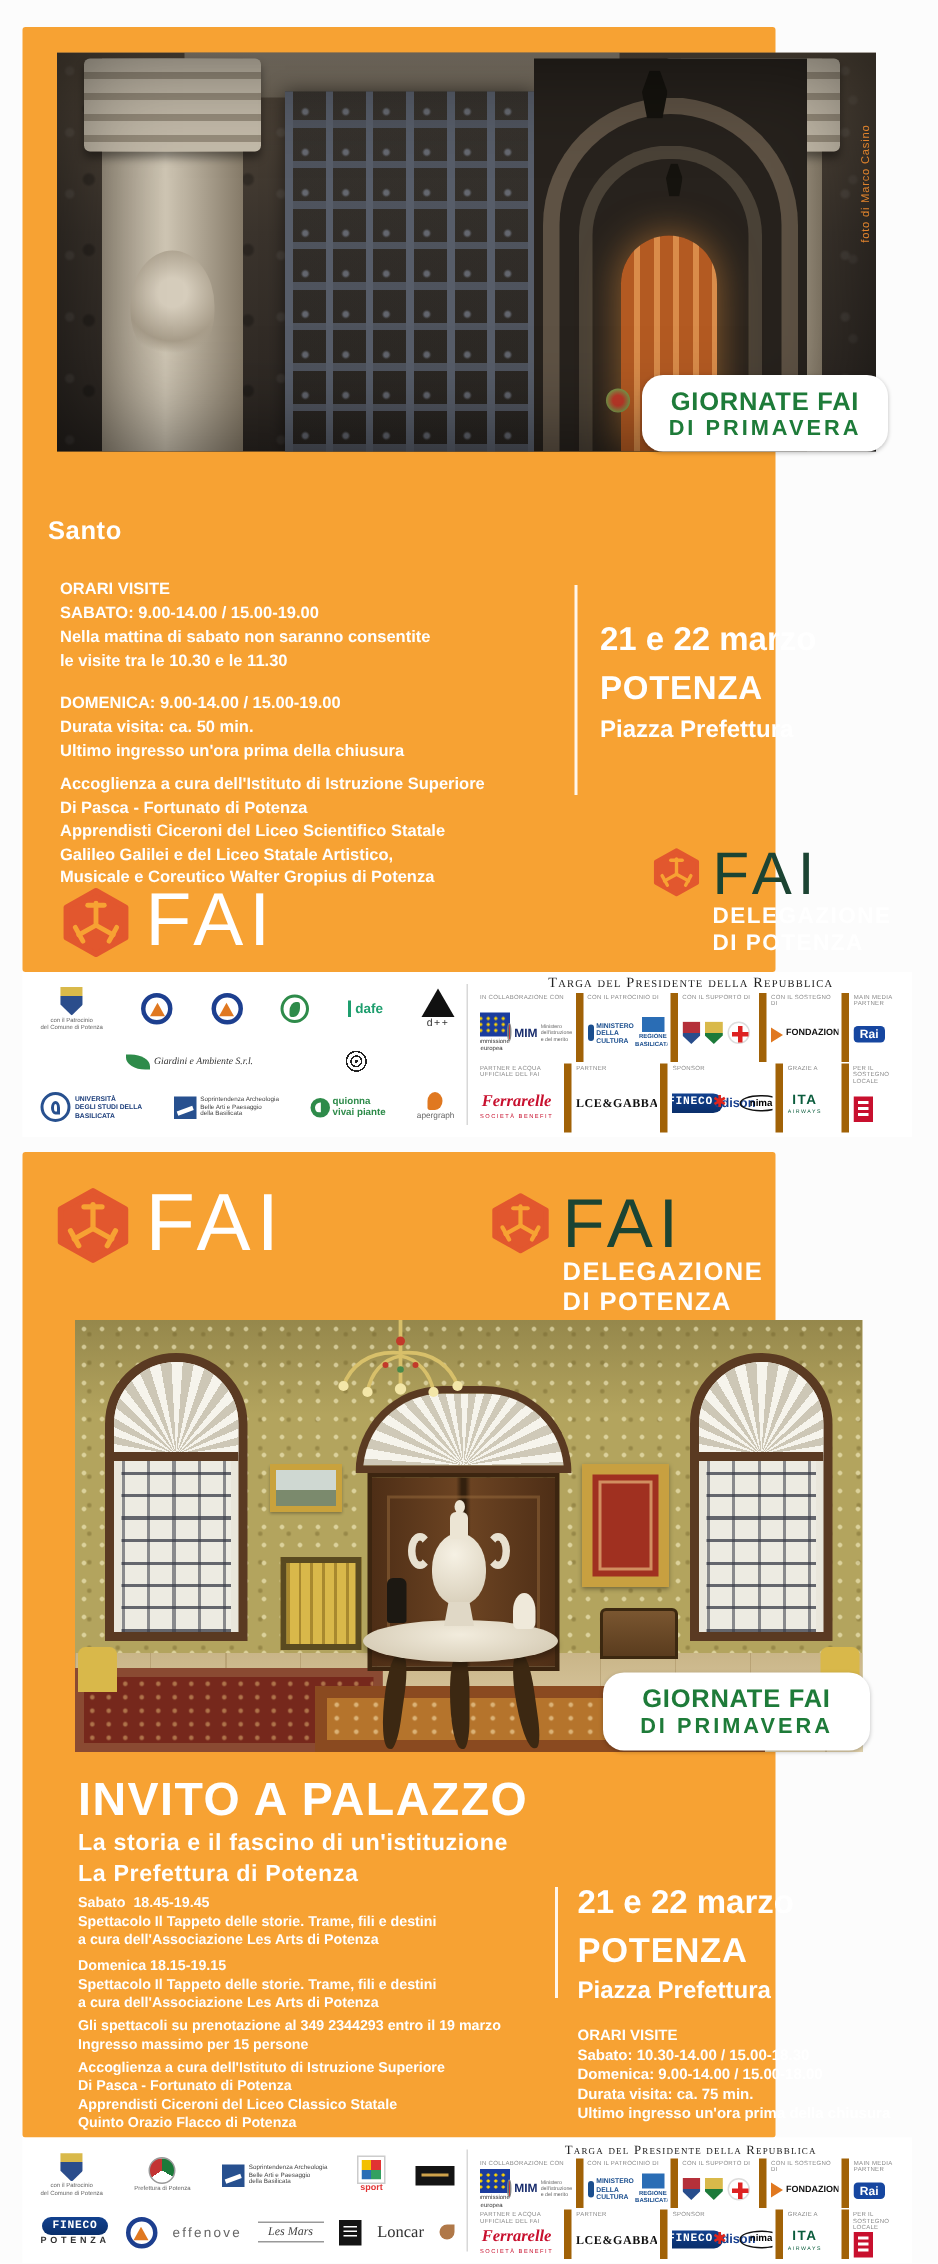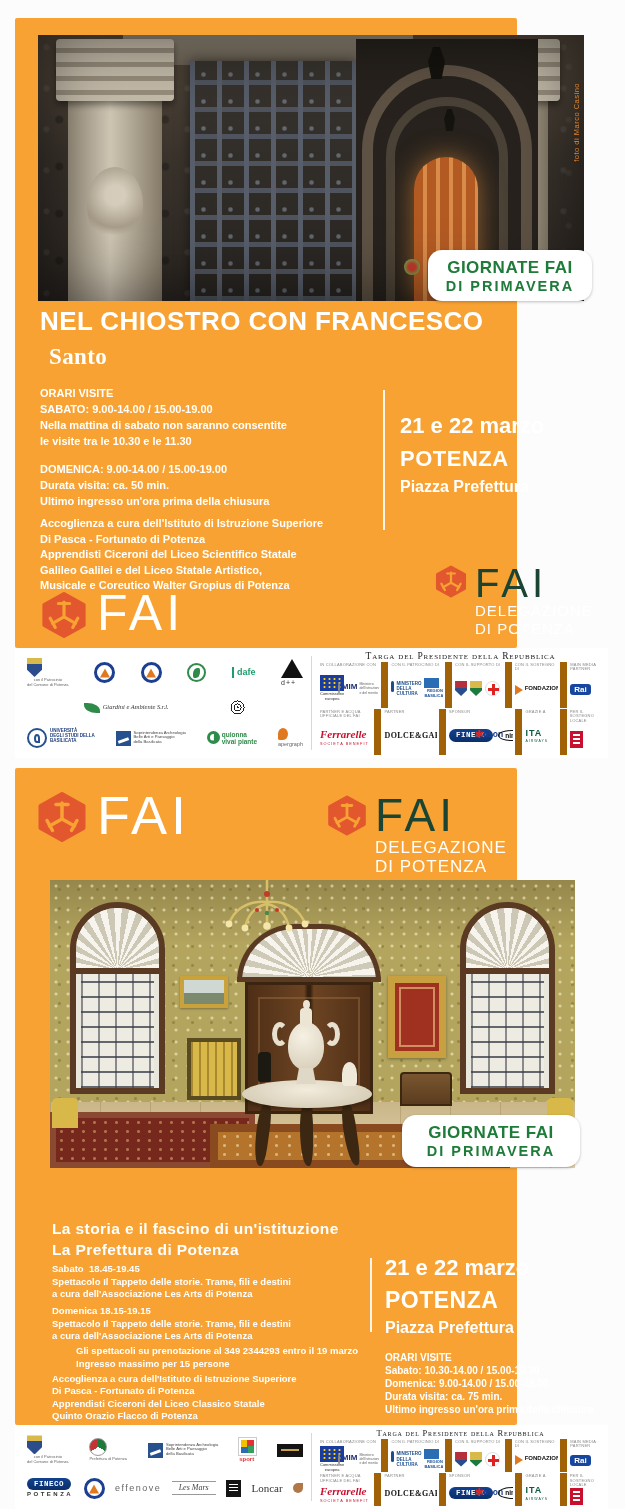--- a/index.html
+++ b/index.html
@@ -21,21 +21,21 @@
   .badge .b1 { color:#1E7B39; font-weight:800; font-size:17px; letter-spacing:.5px; }
   .badge .b2 { color:#1E7B39; font-weight:600; font-size:14.5px; letter-spacing:2px; }
 
   
   .fai-ico { display:inline-block; color:#F7A233; }
   .fai-ico svg { width:100%; height:100%; display:block; }
   .fai-lock { position:absolute; display:flex; align-items:flex-start; gap:10px; }
   .fai-word { font-weight:500; color:#fff; letter-spacing:4px; line-height:.95; }
   .deleg { position:absolute; display:flex; gap:8px; }
   .deleg .fai-word { color:#1C4433; }
-  .deleg .dlines { color:#fff; font-weight:400; letter-spacing:1px; line-height:1.15; }
+  .deleg .dlines { color:#fff; font-weight:700; letter-spacing:1px; line-height:1.15; }
 
   
   .photo1 { position:absolute; left:23px; top:17px; width:546px; height:266px; overflow:hidden;
             background:linear-gradient(180deg,#54493c,#3a332c 45%,#2a2521); }
   .photo1::before { content:""; position:absolute; inset:0;
      background-image:radial-gradient(circle at 18% 30%, rgba(255,255,255,.07) 2px, transparent 4px),
                       radial-gradient(circle at 70% 60%, rgba(255,255,255,.05) 2px, transparent 4px),
                       radial-gradient(circle at 40% 80%, rgba(0,0,0,.25) 3px, transparent 5px);
      background-size:47px 41px, 61px 53px, 53px 47px; }
   .photo1::after { content:""; position:absolute; inset:0; box-shadow:inset 0 0 70px rgba(0,0,0,.6); }
@@ -147,28 +147,28 @@
   .fzl { position:absolute; left:8px; top:4px; width:284px; bottom:4px; display:flex;
          flex-direction:column; justify-content:space-around; }
   .f-row { display:flex; align-items:center; justify-content:space-between; gap:4px; padding:0 4px; }
   .fdiv { position:absolute; left:296px; top:8px; bottom:8px; width:1px; background:#d8d8d8; }
 
   .tg { position:absolute; left:302px; top:3px; right:4px; bottom:3px; display:flex; flex-direction:column; }
   .tg-title { text-align:center; font-family:"Liberation Serif", serif; font-variant:small-caps;
               font-size:9.5px; letter-spacing:.8px; color:#222; }
   #footer2 .tg-title { font-size:8.5px; }
   .tg-row { display:flex; flex:1; margin-top:1px; }
-  .tg-col { border-left:7px solid #a16207; padding:1px 2px 0 3px; display:flex; flex-direction:column; min-width:0; }
+  .tg-col { border-left:5px solid #a16207; padding:1px 2px 0 3px; display:flex; flex-direction:column; min-width:0; }
   .tg-col:first-child { border-left:none; }
   .tg-label { font-size:4px; color:#888; letter-spacing:.2px; line-height:1.1; min-height:6px;
               text-transform:uppercase; }
   .tg-logos { display:flex; align-items:center; gap:3px; flex:1; overflow:hidden; }
 
   
-  .lg { display:flex; flex-direction:column; align-items:flex-start; gap:1px; min-width:0; }
+  .lg { display:flex; flex-direction:column; align-items:center; gap:1px; min-width:0; }
   .lg .mark { position:relative; display:inline-block; }
   .lg .mark i { position:absolute; display:block; }
   .lg-text, .lg-sub { white-space:pre-line; text-align:center; line-height:1.15; }
   .lg-text:empty, .lg-sub:empty { display:none; }
   .lg-sub { font-size:4px; color:#666; }
 
   .crest .mark { width:15px; height:19px; background:linear-gradient(180deg,#d9b94a 0 32%, #2b4d8c 32%);
                  clip-path:polygon(0 0,100% 0,100% 62%,50% 100%,0 62%); }
   .emblema .mark { width:18px; height:18px; border-radius:50%; border:1px solid #999;
                  background:conic-gradient(#1c7a3a 0 33%, #fff 33% 66%, #c33333 66%); }
@@ -279,22 +279,21 @@
         <div class="lantern lan2"></div>
       </div>
       <div class="credit">foto di Marco Casino</div>
     </div>
 
     <div class="badge" style="left:413px; top:232px; width:164px; height:51px;">
       <span class="b1">GIORNATE FAI</span>
       <span class="b2">DI PRIMAVERA</span>
     </div>
 
-    <h1 class="p-title" style="left:25px; top:288px; font-size:26px;">NEL CHIOSTRO CON FRANCESCO</h1>
-    <h2 class="p-title" style="left:34px; top:326px; font-size:23px;font-family:Liberation Serif, serif;">Santo</h2>
+    <h2 class="p-title" style="left:17px; top:326px; font-size:17px;">Santo</h2>
 
     <div class="p-block" style="left:25px; top:368px; font-size:11px; line-height:1.45;">ORARI VISITE
 SABATO: 9.00-14.00 / 15.00-19.00
 Nella mattina di sabato non saranno consentite
 le visite tra le 10.30 e le 11.30</div>
     <div class="p-block" style="left:25px; top:444px; font-size:11px; line-height:1.45;">DOMENICA: 9.00-14.00 / 15.00-19.00
 Durata visita: ca. 50 min.
 Ultimo ingresso un'ora prima della chiusura</div>
     <div class="p-block" style="left:25px; top:498px; font-size:11px; line-height:1.42;">Accoglienza a cura dell'Istituto di Istruzione Superiore
 Di Pasca - Fortunato di Potenza
@@ -676,30 +675,31 @@
           <div class="knob"></div>
           <div class="foot"></div>
       </div>
     </div>
 
     <div class="badge" style="left:387px; top:347px; width:178px; height:52px;">
       <span class="b1">GIORNATE FAI</span>
       <span class="b2">DI PRIMAVERA</span>
     </div>
 
+    <h1 class="p-title" style="left:37px; top:414px; font-size:31px; letter-spacing:1px;">INVITO A PALAZZO</h1>
     <h2 class="p-title" style="left:37px; top:452px; font-size:15.5px;">La storia e il fascino di un'istituzione</h2>
     <h2 class="p-title" style="left:37px; top:473px; font-size:15.5px;">La Prefettura di Potenza</h2>
 
     <div class="p-block" style="left:37px; top:495px; font-size:9.5px; line-height:1.32;">Sabato  18.45-19.45
 Spettacolo Il Tappeto delle storie. Trame, fili e destini
 a cura dell'Associazione Les Arts di Potenza</div>
     <div class="p-block" style="left:37px; top:537px; font-size:9.5px; line-height:1.32;">Domenica 18.15-19.15
 Spettacolo Il Tappeto delle storie. Trame, fili e destini
 a cura dell'Associazione Les Arts di Potenza</div>
-    <div class="p-block" style="left:37px; top:577px; font-size:9.5px; line-height:1.32;margin-left:24px;">Gli spettacoli su prenotazione al 349 2344293 entro il 19 marzo
+    <div class="p-block" style="left:37px; top:577px; font-size:9.5px; line-height:1.32;">Gli spettacoli su prenotazione al 349 2344293 entro il 19 marzo
 Ingresso massimo per 15 persone</div>
     <div class="p-block" style="left:37px; top:605px; font-size:9.5px; line-height:1.3;">Accoglienza a cura dell'Istituto di Istruzione Superiore
 Di Pasca - Fortunato di Potenza
 Apprendisti Ciceroni del Liceo Classico Statale
 Quinto Orazio Flacco di Potenza</div>
 
     <div class="vdivider" style="left:355px; top:490px; height:74px;"></div>
     <div class="p-block" style="left:370px; top:487px; font-size:22px; font-weight:800;">21 e 22 marzo</div>
     <div class="p-block" style="left:370px; top:519px; font-size:23px; font-weight:800; letter-spacing:.5px;">POTENZA</div>
     <div class="p-block" style="left:370px; top:551px; font-size:16px;">Piazza Prefettura</div>

